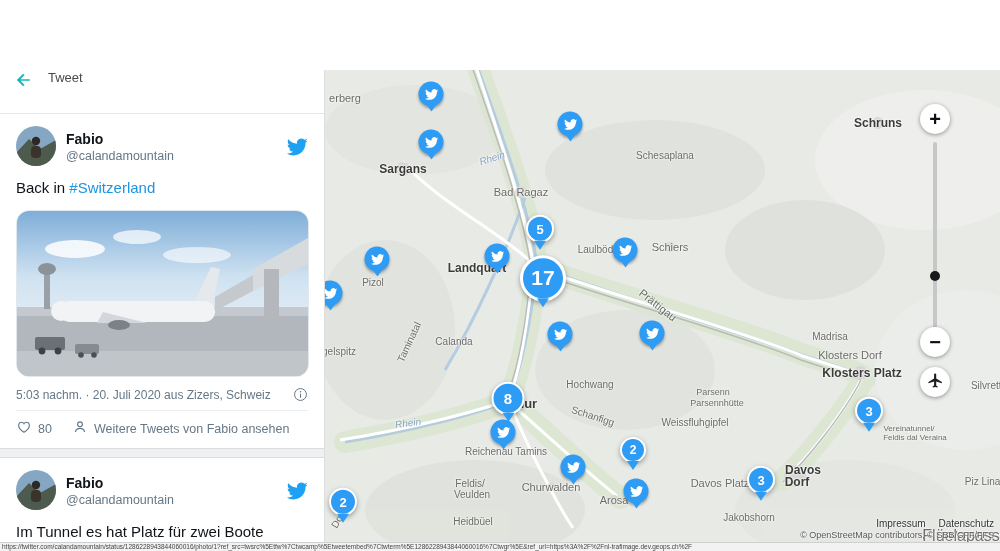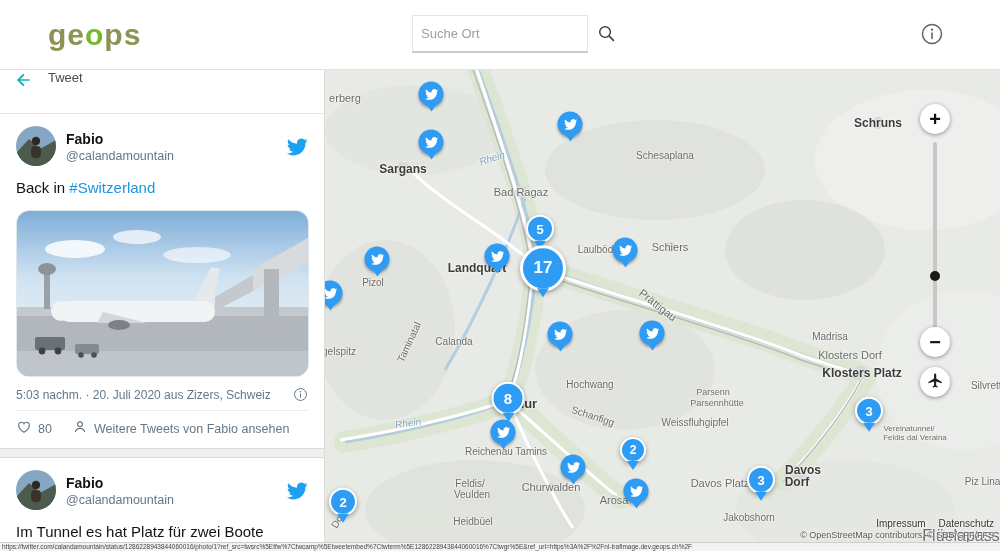--- a/index.html
+++ b/index.html
@@ -78,43 +78,20 @@
 
   
   .statusbar { position:absolute; left:0; right:0; bottom:0; height:9px; background:#f2f2f2; border-top:1px solid #cfcfcf;
     font-size:6.5px; line-height:8px; color:#444; white-space:nowrap; overflow:hidden; padding-left:2px; z-index:40; }
 </style>
 </head>
 <body>
 
 <div class="app">
 
-  <header class="header">
-    <div class="logo"><span>ge</span><span class="o">o</span><span>ps</span></div>
-
-    <div class="searchbox">
-      <input type="text" placeholder="Suche Ort" style="">
-      <span class="icon-btn">
-        <svg width="19" height="19" viewBox="0 0 20 20">
-            <circle cx="8.5" cy="8.5" r="5.6" fill="none" stroke="#454545" stroke-width="1.6"></circle>
-            <line x1="12.8" y1="12.8" x2="17.3" y2="17.3" stroke="#454545" stroke-width="1.8" stroke-linecap="round"></line>
-          </svg>
-      </span>
-    </div>
-
-    <button class="icon-btn header-info">
-      <span>
-        <svg width="24" height="24" viewBox="0 0 24 24">
-            <circle cx="12" cy="12" r="9.5" fill="none" stroke="#5f6368" stroke-width="1.5"></circle>
-            <circle cx="12" cy="7.6" r="1.2" fill="#5f6368"></circle>
-            <rect x="11.2" y="10.2" width="1.6" height="7" rx="0.8" fill="#5f6368"></rect>
-          </svg>
-      </span>
-    </button>
-  </header>
 
   <div class="content">
 
     <aside class="sidebar">
       <div class="sidebar-head">
         <button class="icon-btn">
           <span>
             <svg width="20" height="20" viewBox="0 0 24 24">
                 <path d="M19 11H7.8l4.9-4.9L11 4.4 3.4 12l7.6 7.6 1.7-1.7-4.9-4.9H19z" fill="#17b3bc"></path>
               </svg>
@@ -395,21 +372,21 @@
             </svg>
           </div>
           <div class="pin" style="left: 311px; top: 424px;">
             <svg viewBox="0 0 24 24">
               <path fill="#ffffff" d="M23.643 4.937c-.835.37-1.732.62-2.675.733a4.67 4.67 0 0 0 2.048-2.578 9.3 9.3 0 0 1-2.958 1.13 4.66 4.66 0 0 0-7.938 4.25 13.229 13.229 0 0 1-9.602-4.868c-.4.69-.63 1.49-.63 2.342A4.66 4.66 0 0 0 3.96 9.824a4.647 4.647 0 0 1-2.11-.583v.06a4.66 4.66 0 0 0 3.737 4.568 4.692 4.692 0 0 1-2.104.08 4.661 4.661 0 0 0 4.352 3.234 9.348 9.348 0 0 1-5.786 1.995 9.5 9.5 0 0 1-1.112-.065 13.175 13.175 0 0 0 7.14 2.093c8.57 0 13.255-7.098 13.255-13.254 0-.2-.005-.402-.014-.602a9.47 9.47 0 0 0 2.323-2.41z"></path>
             </svg>
           </div>
           <div class="cluster" style="left: 215px; top: 161px; height: 28px; width: 28px; font-size: 13px;">
             <span>5</span>
           </div>
-          <div class="cluster big" style="left: 218px; top: 202px; height: 46px; width: 46px; font-size: 17px;">
+          <div class="cluster big" style="left: 218px; top: 212px; height: 46px; width: 46px; font-size: 21px;">
             <span>17</span>
           </div>
           <div class="cluster" style="left: 183px; top: 331px; height: 33px; width: 33px; font-size: 15px;">
             <span>8</span>
           </div>
           <div class="cluster" style="left: 308px; top: 382px; height: 26px; width: 26px; font-size: 12px;">
             <span>2</span>
           </div>
           <div class="cluster" style="left: 544px; top: 343px; height: 28px; width: 28px; font-size: 13px;">
             <span>3</span>

